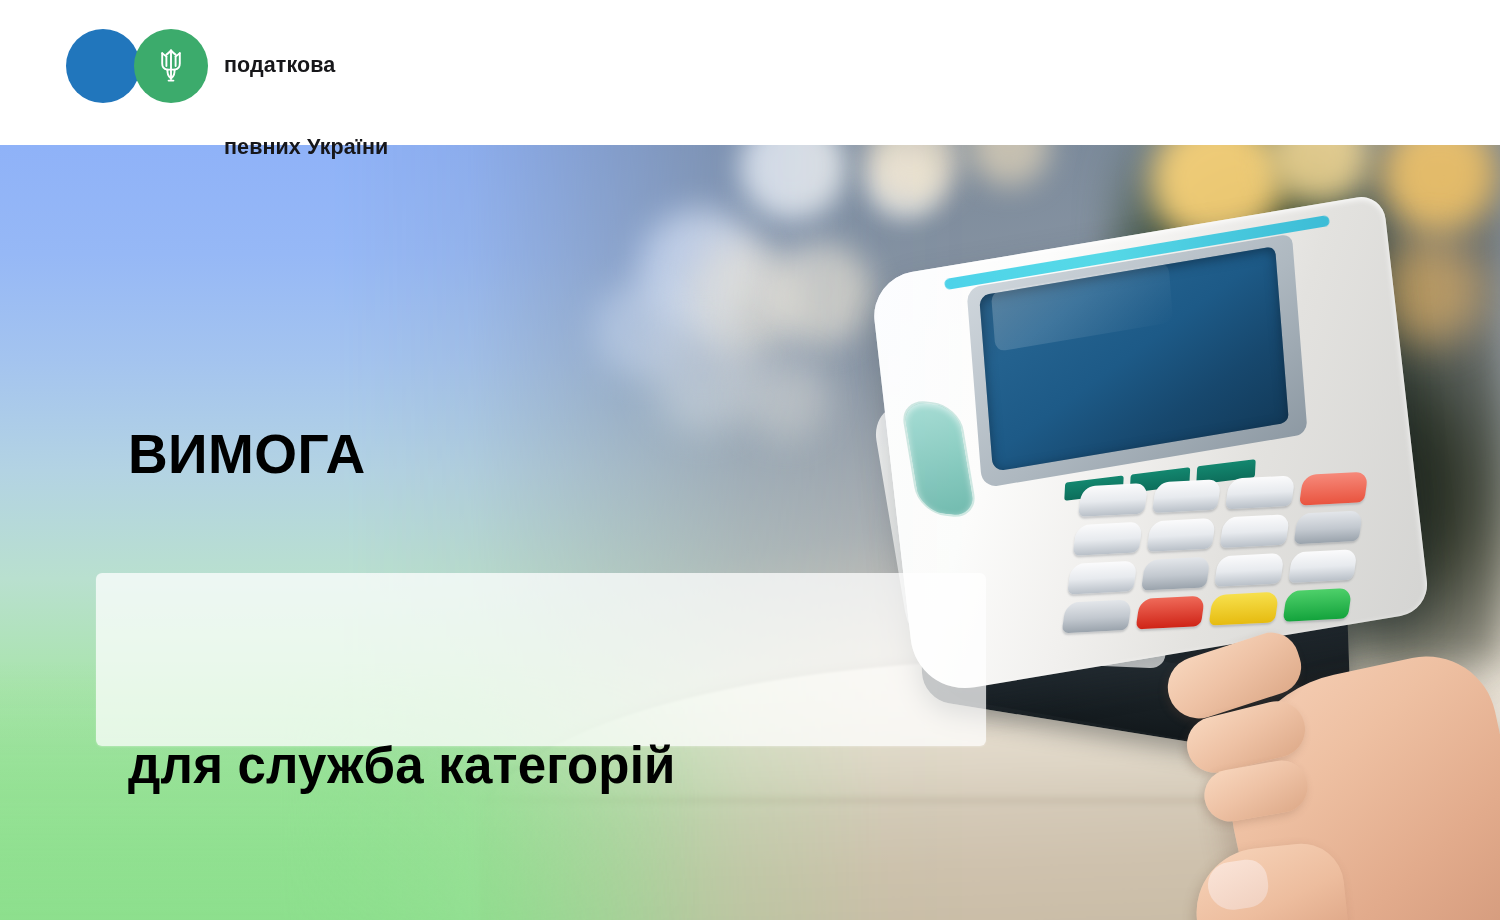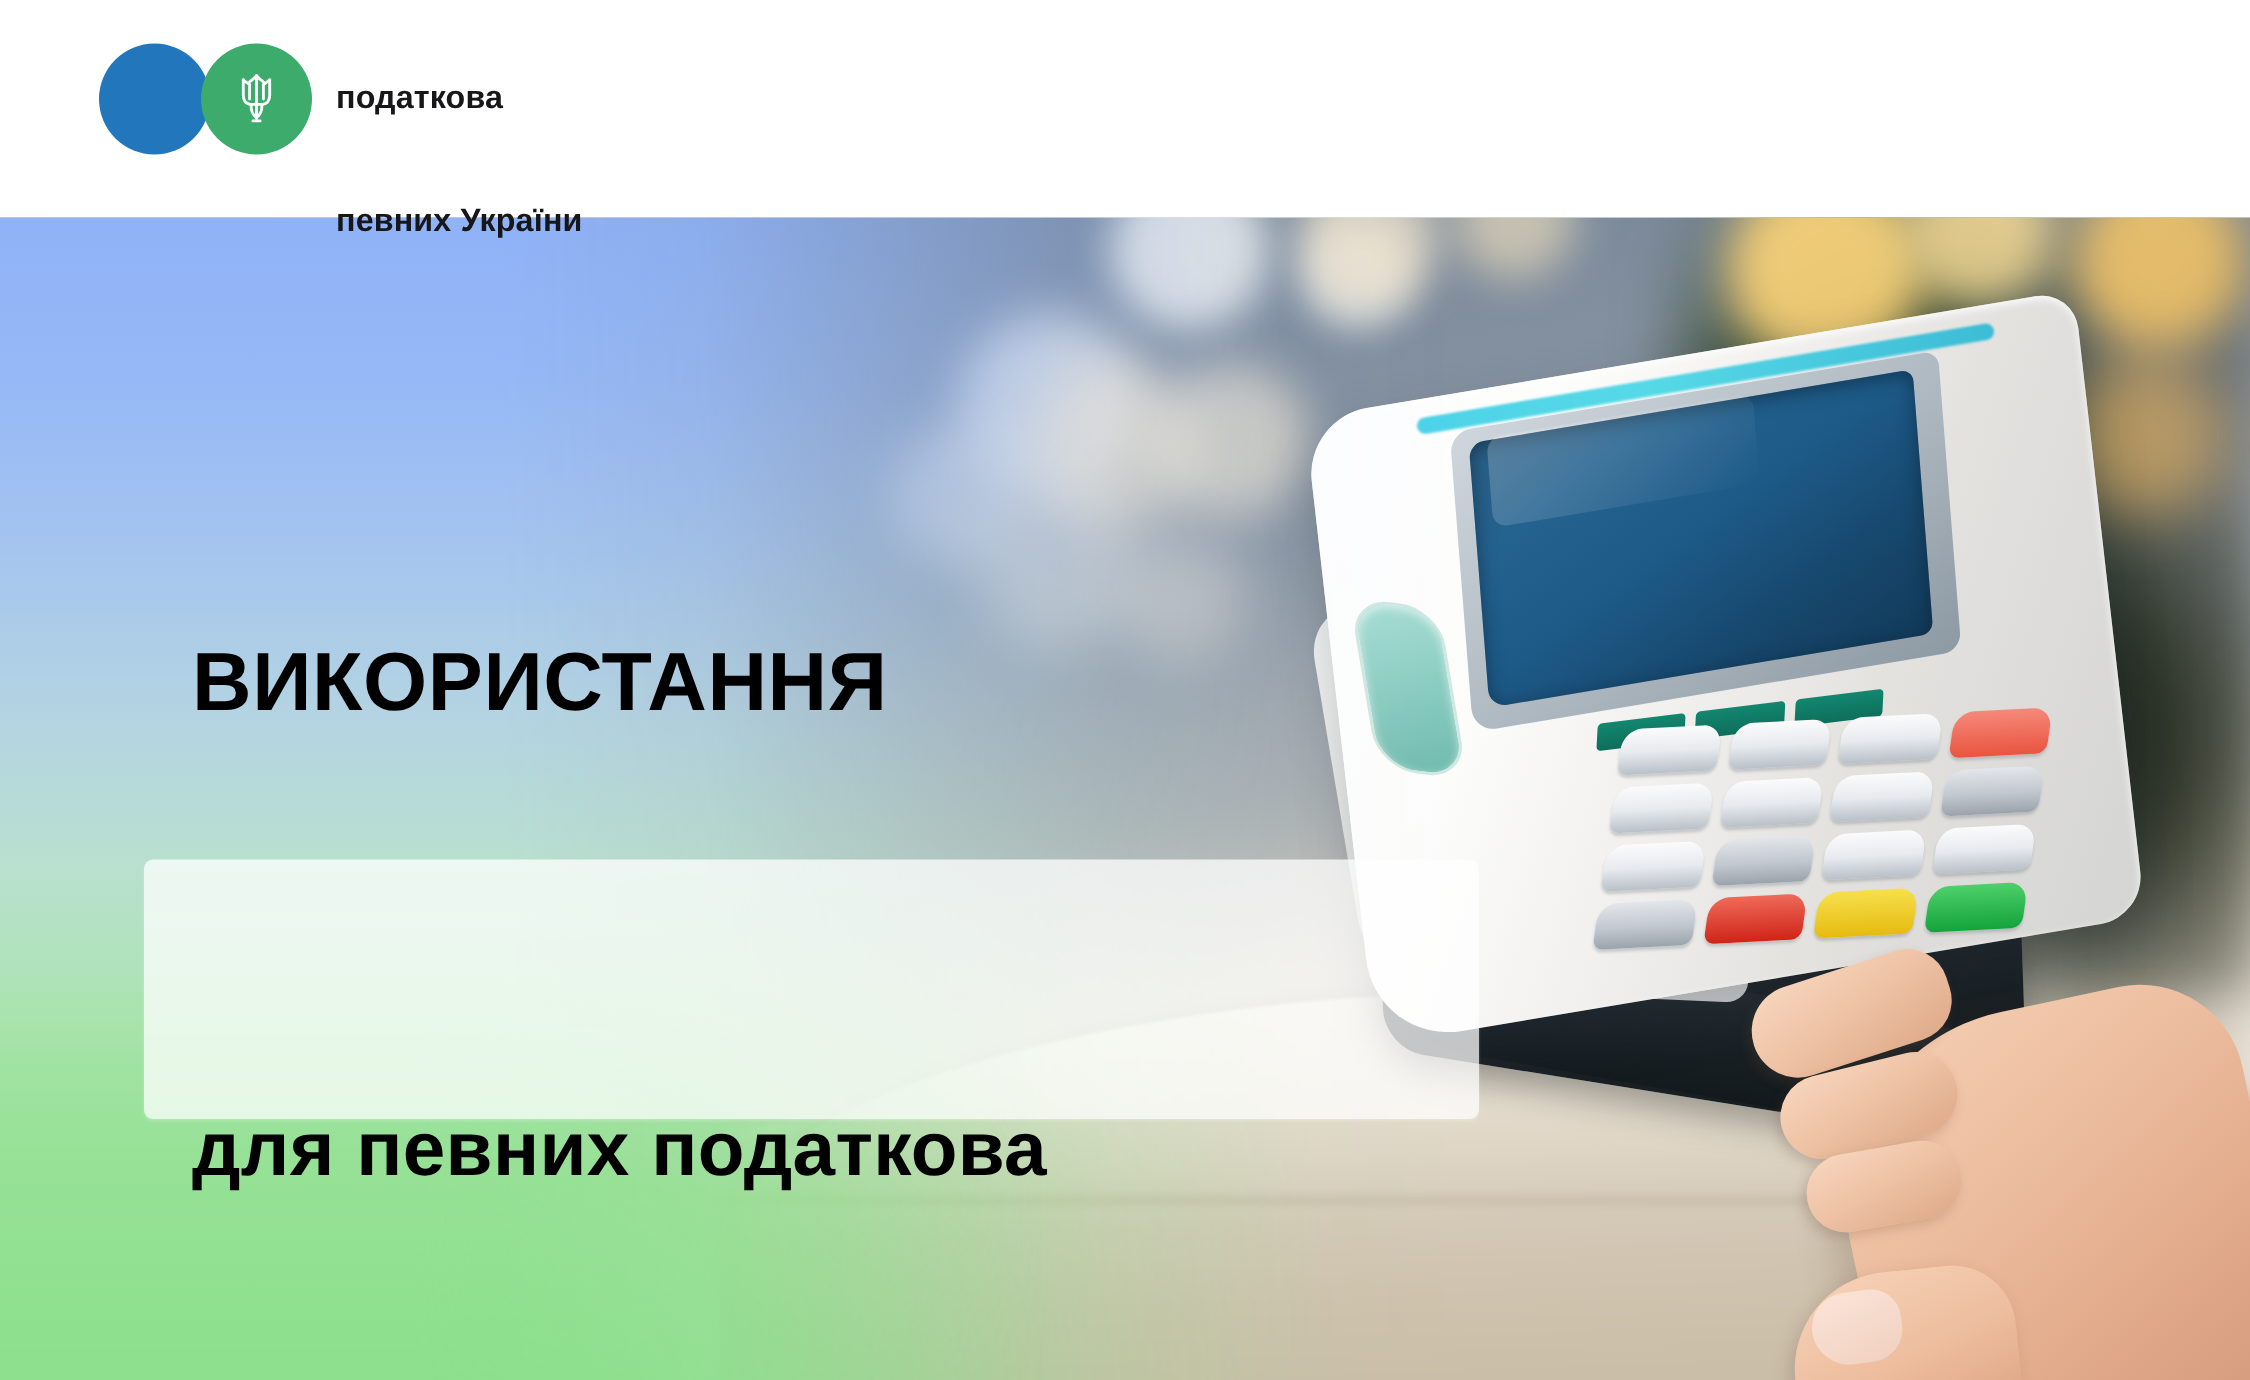--- a/index.html
+++ b/index.html
@@ -594,28 +594,28 @@
       <div class="nail"></div>
     </div>
 
     <div class="brand-wash"></div>
     <div class="brand-wash-bottom"></div>
   </div>
 
   <div class="text-layer">
 
     <div class="headline">
-      <span>ВИКОРИСТАННЯ</span>
+      <span>ВИМОГА</span>
       
     </div>
 
     <div class="subtitle-panel"></div>
 
     <div class="subtitle">
-      <span class="line">для певних податкова</span>
+      <span class="line">для служба категорій</span>
       
     </div>
   </div>
 
   <div class="header-bar">
     <div class="logo-lockup">
       <div class="logo-marks">
         <div class="logo-circle blue"></div>
         <div class="logo-circle green"></div>
         <div class="trident-wrap">

